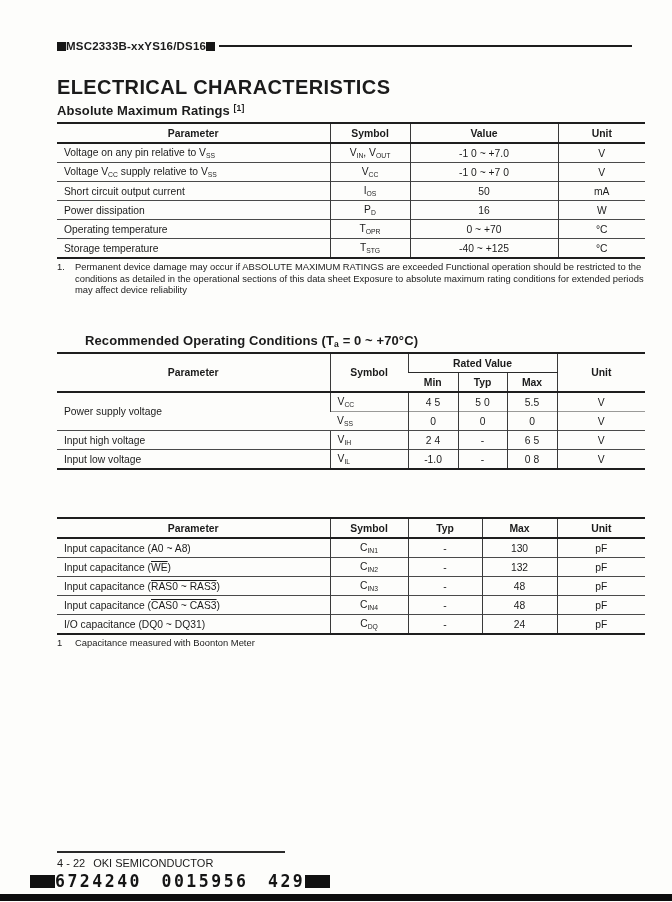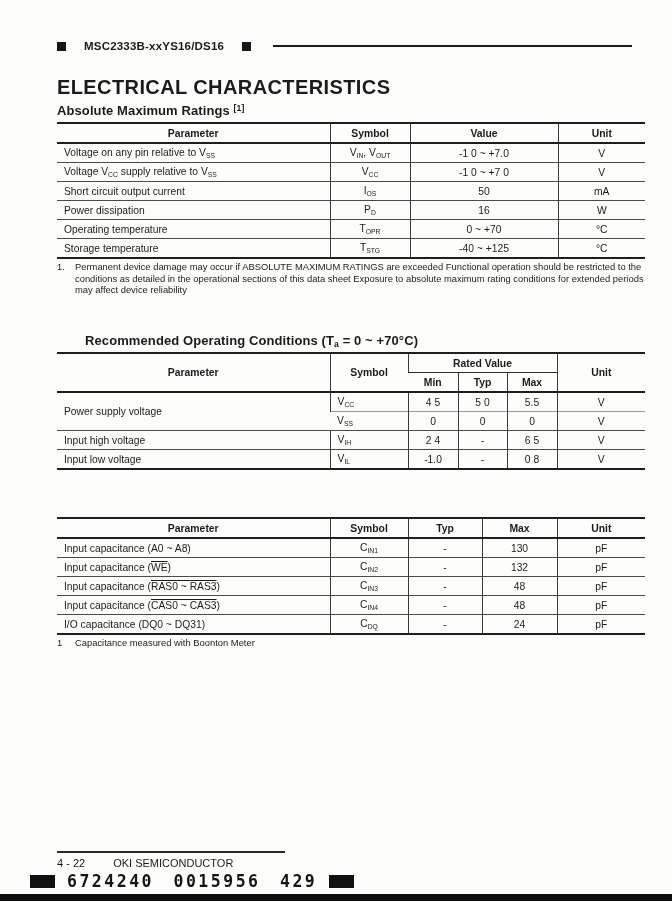--- a/index.html
+++ b/index.html
@@ -2,21 +2,21 @@
 <html><head>
 <meta charset="utf-8">
 <style>
   html,body{margin:0;padding:0;background:#e8e8e6;}
   .page{
     position:relative;width:672px;height:902px;background:#fdfdfb;
     font-family:"Liberation Sans",sans-serif;color:#1b1b1b;overflow:hidden;
     margin:0 auto;
   }
   
-  .doc-header{position:absolute;left:57px;top:40px;right:40px;display:flex;align-items:center;gap:18px;
+  .doc-header{position:absolute;left:57px;top:40px;right:40px;display:flex;align-items:center;gap:0;
     font-weight:bold;font-size:11.5px;letter-spacing:.2px;}
   .sq-small{display:inline-block;width:9px;height:9px;background:#161616;}
   .header-rule{flex:1;height:2px;background:#1d1d1d;margin-left:4px;}
   
   .h-main{position:absolute;left:57px;top:76px;font-size:20px;font-weight:bold;letter-spacing:.4px;margin:0;}
   .h-sec{position:absolute;left:57px;font-size:13px;font-weight:bold;margin:0;letter-spacing:.1px;}
   .h-abs{top:103px;}
   .h-rec{top:333px;padding-left:28px;}
   .h-cap{top:497px;}
   
@@ -44,22 +44,22 @@
   .sp{font-size:.66em;vertical-align:.5em;}
   .ov{text-decoration:overline;}
   
   .footnote{position:absolute;left:57px;width:592px;font-size:9.4px;line-height:11.6px;display:flex;}
   .fn-abs{top:261px;}
   .fn-cap{top:637px;}
   .fn-marker{flex:0 0 18px;}
   .fn-text{flex:1;}
   
   .footer-rule{position:absolute;left:57px;top:851px;width:228px;height:1.5px;background:#2a2a2a;}
-  .footer-line{position:absolute;left:57px;top:857px;font-size:11px;display:flex;gap:28px;}
-  .barcode{position:absolute;left:30px;top:872px;display:flex;align-items:center;gap:12px;}
+  .footer-line{position:absolute;left:57px;top:857px;font-size:11px;display:flex;gap:8px;}
+  .barcode{position:absolute;left:30px;top:872px;display:flex;align-items:center;}
   .sq-big{display:inline-block;width:25px;height:13px;background:#111;}
   .barcode-digits{font-family:"DejaVu Sans Mono",monospace;font-weight:bold;font-size:16.5px;
     letter-spacing:2.5px;word-spacing:7px;color:#151515;transform:scaleY(1.05);}
   .bottom-bar{position:absolute;left:0;top:894px;width:672px;height:7px;background:#0e0e0e;}
 </style>
 </head>
 <body>
 
 <div class="page">
 

